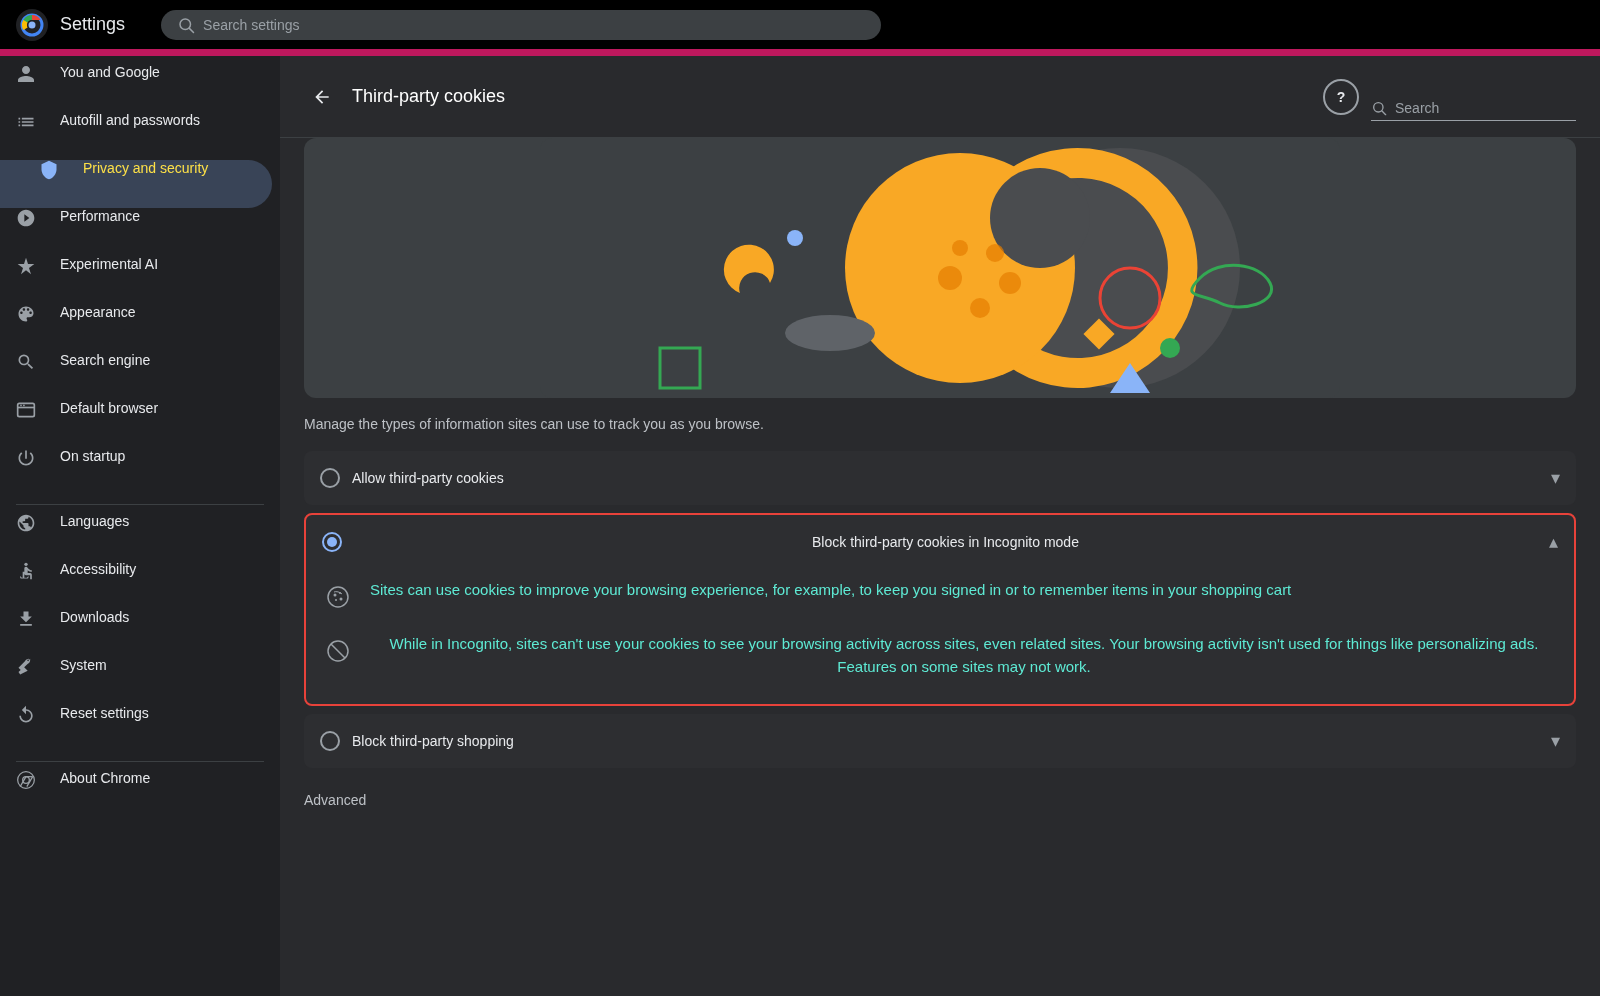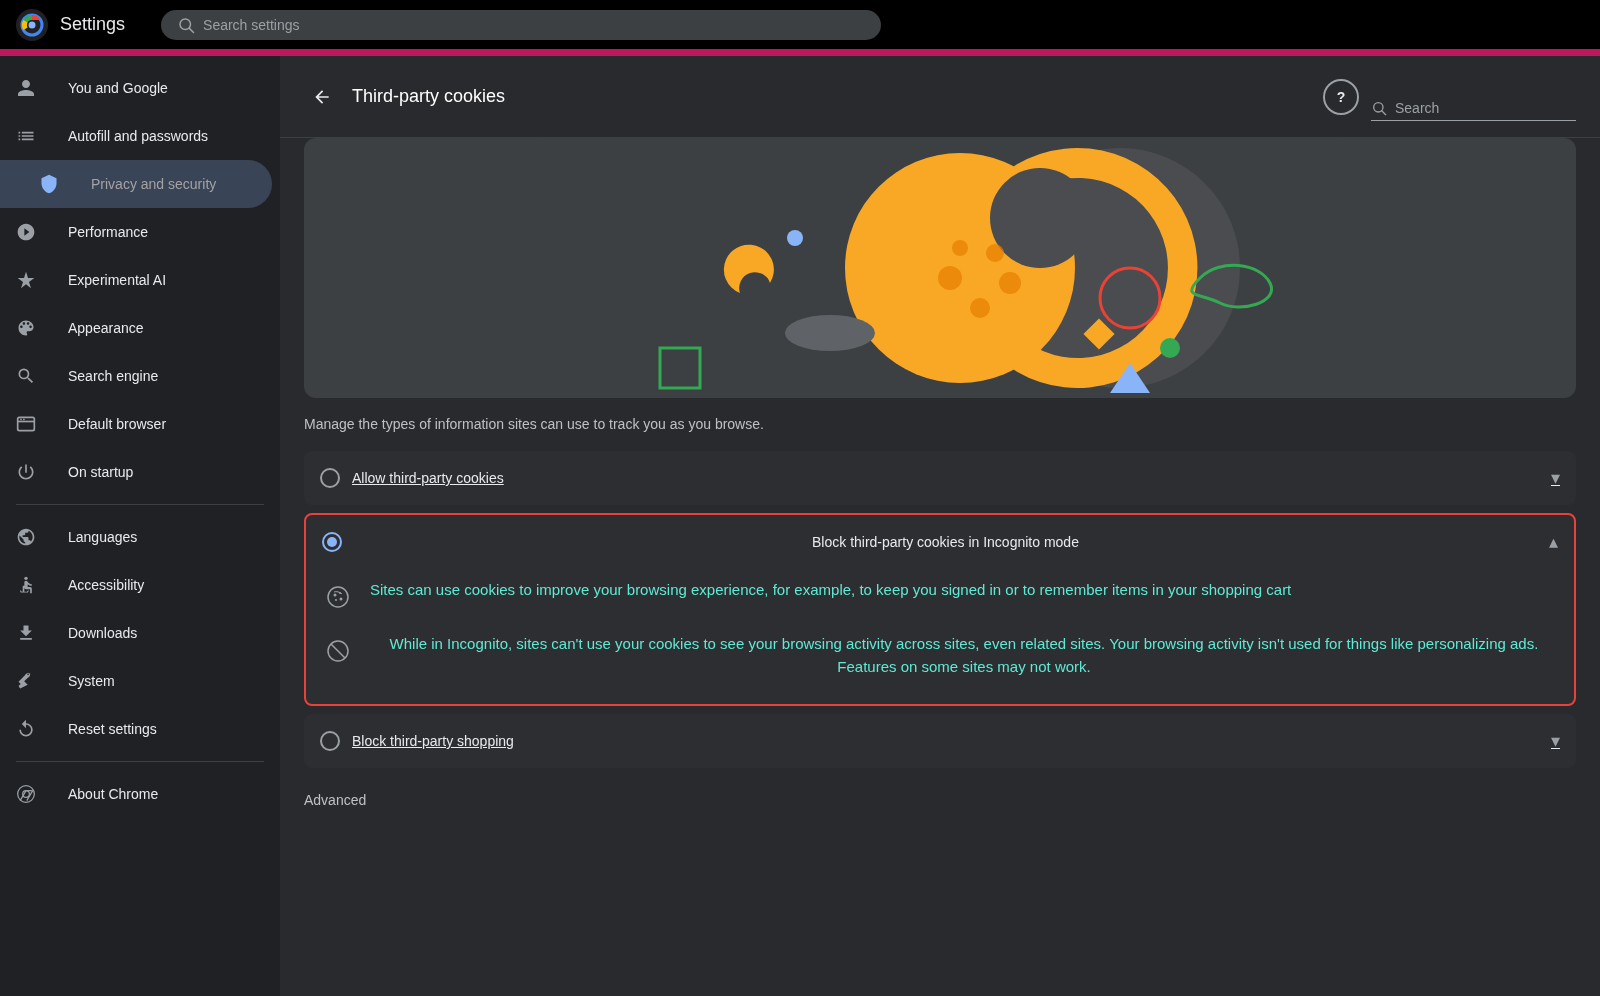--- a/index.html
+++ b/index.html
@@ -66,34 +66,33 @@
       background: #202124;
       flex-shrink: 0;
       overflow-y: auto;
       padding: 8px 0;
     }
     .sidebar::-webkit-scrollbar { width: 6px; }
     .sidebar::-webkit-scrollbar-track { background: transparent; }
     .sidebar::-webkit-scrollbar-thumb { background: #5f6368; border-radius: 3px; }
     .sidebar-item {
       display: flex;
-      align-items: center;
-      gap: 32px;
+      gap: 24px;
       padding: 0 16px;
       height: 48px;
       cursor: pointer;
       border-radius: 0 24px 24px 0;
       margin-right: 8px;
       font-size: 14px;
       color: #e8eaed;
       position: relative;
     }
     .sidebar-item.active {
       background: #394457;
-      color: #a3a3a3;
+      color: #fde047;
       padding-left: 39px;
     }
     .sidebar-item.active .sidebar-icon { color: #8ab4f8; }
     .sidebar-icon {
       width: 20px;
       height: 20px;
       color: #9aa0a6;
       flex-shrink: 0;
       display: flex;
       align-items: center;
@@ -201,21 +200,20 @@
     
     .option-row {
       margin: 0 24px 8px;
       border-radius: 8px;
       padding: 16px;
       display: flex;
       align-items: center;
       gap: 12px;
       cursor: pointer;
       background: #2d2e31;
-      text-decoration: underline;
     }
     .option-row.collapsed {
       border: none;
     }
     .radio-outer {
       width: 20px;
       height: 20px;
       border-radius: 50%;
       border: 2px solid #9aa0a6;
       flex-shrink: 0;

